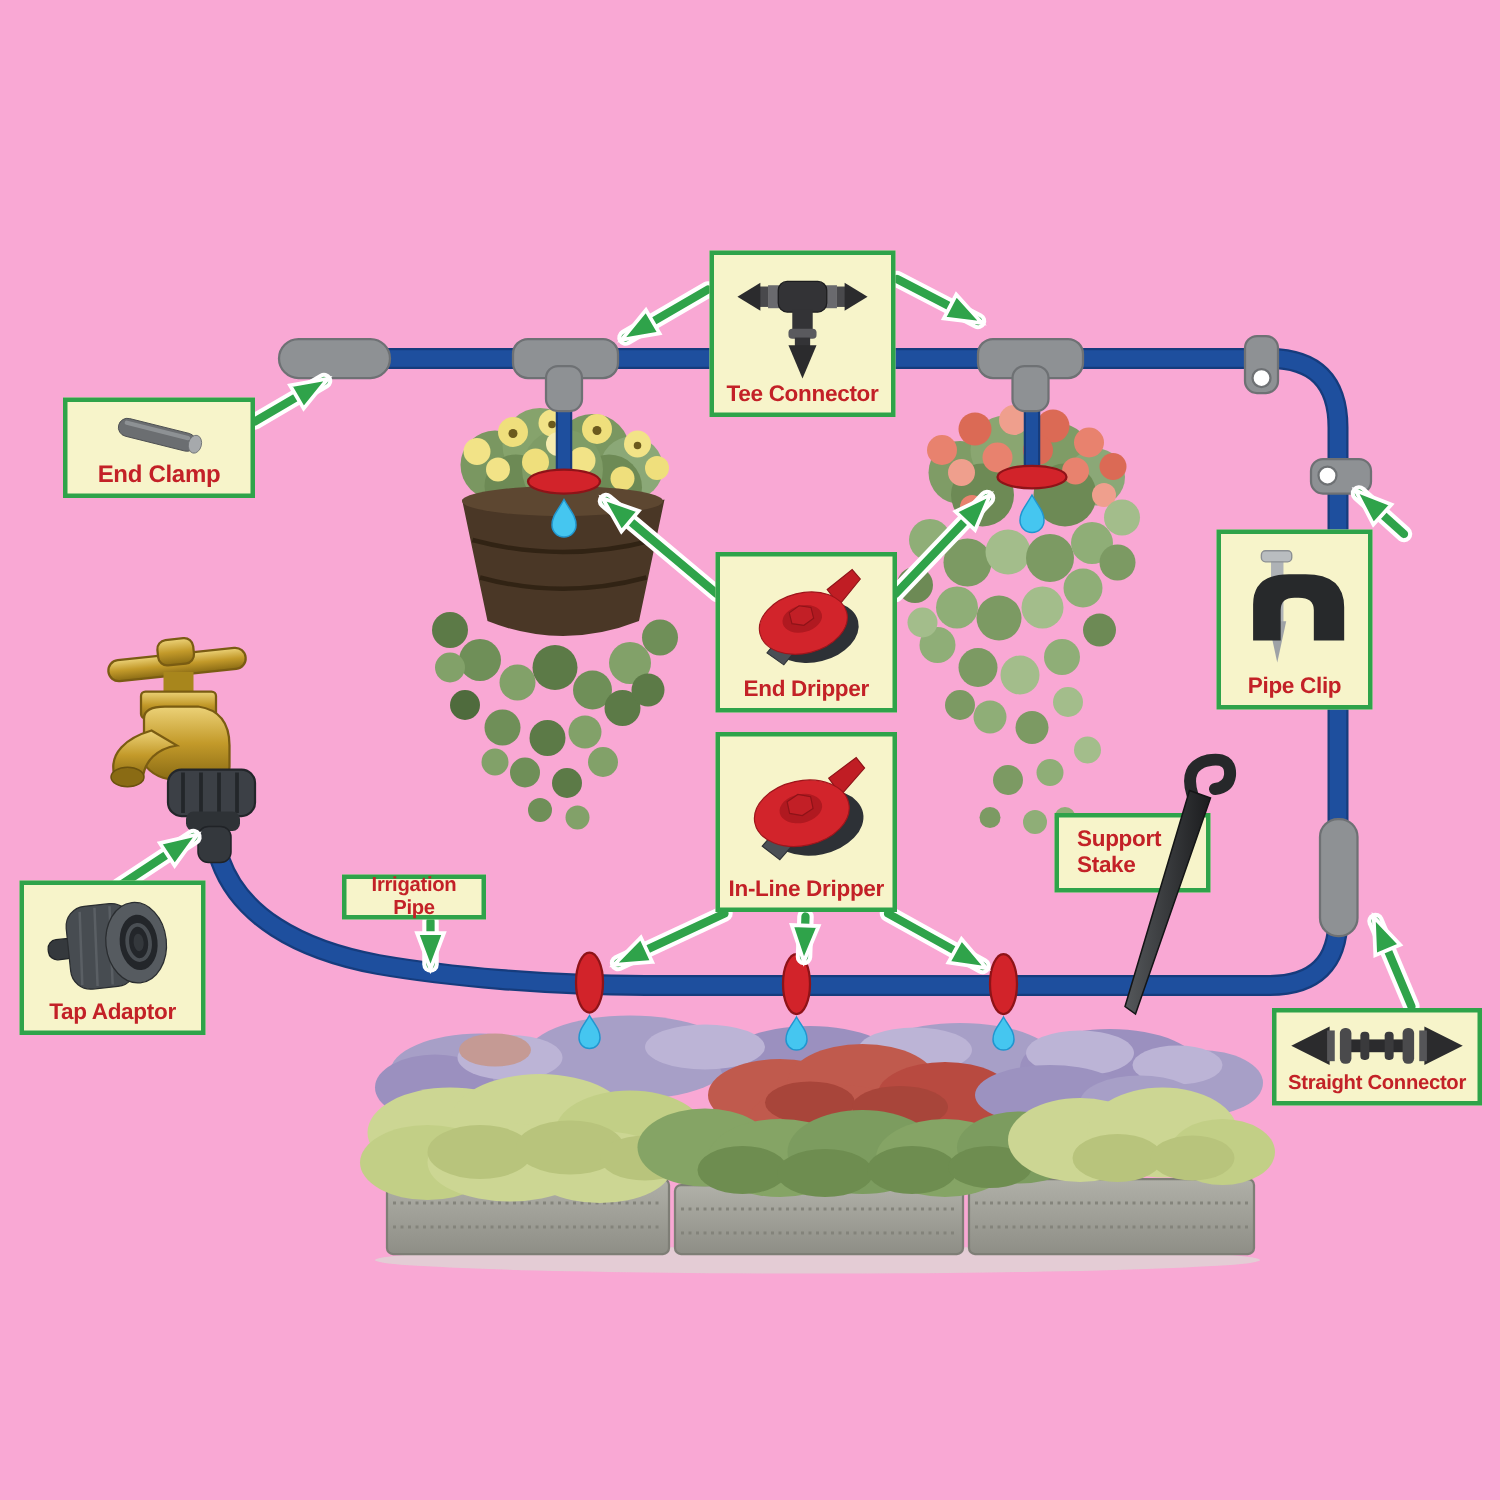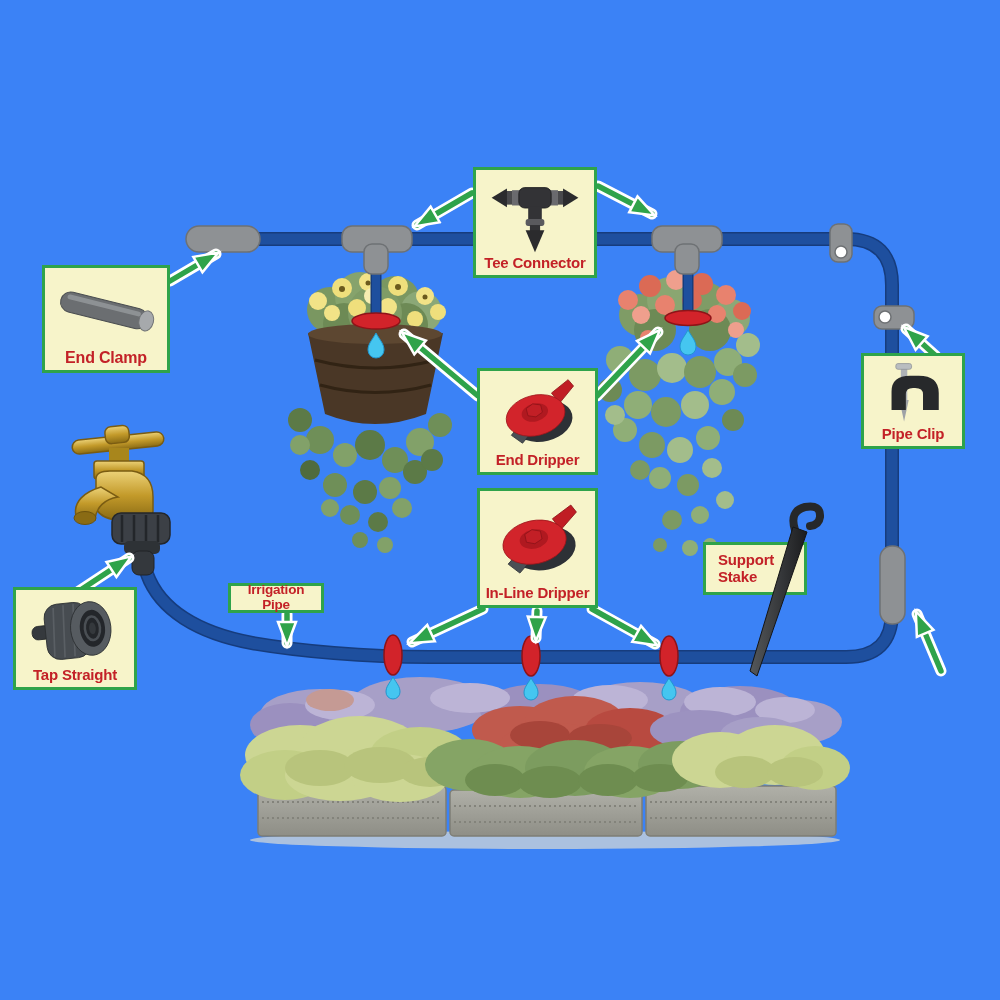--- a/index.html
+++ b/index.html
@@ -1,16 +1,16 @@
 <!DOCTYPE html>
 <html><head>
 <meta charset="utf-8">
 <style>
   html,body{margin:0;padding:0;background:#fff;}
-  .canvas{position:relative;width:1000px;height:1000px;background:#3b82f6;overflow:hidden;
+  .canvas{position:relative;width:1000px;height:1000px;background:#f9a8d4;overflow:hidden;
           font-family:"Liberation Sans",sans-serif;}
   svg.scene{position:absolute;left:0;top:0;z-index:1;}
   svg.overlay{position:absolute;left:0;top:0;z-index:6;pointer-events:none;}
   .label-box{position:absolute;z-index:3;background:#f7f4ca;border:3px solid #2fa34a;
              box-sizing:border-box;display:flex;flex-direction:column;align-items:center;
              justify-content:flex-end;padding:4px 3px;}
   .label-text{font-weight:bold;color:#c32127;text-align:center;line-height:1.08;
               letter-spacing:-0.2px;}
   .box-icon{flex:1 1 auto;width:100%;min-height:0;}
   .text-only{justify-content:center;}
@@ -294,21 +294,21 @@
     <polygon points="106,28 88,17 88,39" fill="#2b2b2d"></polygon>
     <rect x="36" y="16" width="38" height="24" rx="7" fill="#333336" stroke="#1c1c1e"></rect>
     <rect x="47" y="38" width="16" height="17" fill="#333336"></rect>
     <rect x="44" y="53" width="22" height="8" rx="3" fill="#5a5a5e"></rect>
     <rect x="49" y="60" width="12" height="9" fill="#333336"></rect>
     <polygon points="55,92 44,66 66,66" fill="#2b2b2d"></polygon>
   </svg>
   <div class="label-text" style="font-size:15px">Tee Connector</div>
 </div>
 
-<div class="label-box" id="box-endclamp" style="left:42px;top:265px;width:128px;height:108px">
+<div class="label-box" id="box-endclamp" style="left:42px;top:265px;width:128px;height:67px">
   <svg class="box-icon" viewBox="0 0 120 62">
     <g transform="rotate(14 60 31)">
       <rect x="12" y="21" width="92" height="21" rx="10.5" fill="#6b6e71" stroke="#4a4d50"></rect>
       <ellipse cx="103" cy="31.5" rx="7.5" ry="10.5" fill="#a6a9ac" stroke="#6f7275"></ellipse>
       <rect x="18" y="24" width="78" height="5" rx="2.5" fill="#b9bcbf" opacity="0.45"></rect>
     </g>
   </svg>
   <div class="label-text" style="font-size:16px">End Clamp</div>
 </div>
 
@@ -333,21 +333,21 @@
       <polygon points="20,64 36,52 48,66 32,78" fill="#4a4f55" stroke="#2e3237"></polygon>
       <polygon points="86,22 112,10 117,20 93,38" fill="#c01d24" stroke="#8e1318"></polygon>
       <ellipse cx="58" cy="46" rx="40" ry="27" fill="#d2242b" stroke="#9e151b"></ellipse>
       <ellipse cx="58" cy="42" rx="18" ry="12" fill="#b01920"></ellipse>
       <polygon points="48,34 58,30 68,34 68,44 58,48 48,44" fill="#c21f26" stroke="#8e1318"></polygon>
     </g>
   </svg>
   <div class="label-text" style="font-size:15px">End Dripper</div>
 </div>
 
-<div class="label-box" id="box-pipeclip" style="left:861px;top:353px;width:104px;height:96px">
+<div class="label-box" id="box-pipeclip" style="left:811px;top:353px;width:104px;height:120px">
   <svg class="box-icon" viewBox="0 0 100 92">
     <rect x="33" y="12" width="9" height="48" fill="#aeb2b6"></rect>
     <polygon points="37.5,86 31,56 44,56" fill="#9ea2a6"></polygon>
     <path d="M 20 70 V 44 Q 20 22 46 22 H 58 Q 86 22 86 46 V 70 H 64 V 48 Q 64 39 53 39 H 50 Q 40 39 40 48 V 70 Z" fill="#27292b"></path>
     <rect x="26" y="5" width="22" height="8" rx="3" fill="#b9bdc0" stroke="#8b8f93"></rect>
   </svg>
   <div class="label-text" style="font-size:15px">Pipe Clip</div>
 </div>
 
 <div class="label-box text-only" id="box-support" style="left:703px;top:542px;width:104px;height:53px">
@@ -363,23 +363,37 @@
     <g transform="rotate(-6 55 39) scale(0.9) translate(6,4)">
       <rect x="4" y="30" width="22" height="16" rx="7" fill="#35393d" stroke="#202326"></rect>
       <rect x="20" y="6" width="52" height="66" rx="16" fill="#474c51" stroke="#2a2d30"></rect>
       <path d="M 32 10 L 28 68 M 44 8 L 40 70 M 56 8 L 52 70" stroke="#5a5f64" stroke-width="2" fill="none"></path>
       <ellipse cx="74" cy="39" rx="24" ry="32" fill="#565b60" stroke="#2a2d30"></ellipse>
       <ellipse cx="76" cy="39" rx="15" ry="22" fill="#23262a"></ellipse>
       <ellipse cx="76" cy="39" rx="9" ry="14" fill="none" stroke="#4a4f54" stroke-width="3"></ellipse>
       <ellipse cx="76" cy="39" rx="4" ry="7" fill="#34383c"></ellipse>
     </g>
   </svg>
-  <div class="label-text" style="font-size:15px">Tap Straight</div>
-</div>
-
+  <div class="label-text" style="font-size:15px">Tap Adaptor</div>
+</div>
+
+<div class="label-box" id="box-straight" style="left:848px;top:672px;width:140px;height:65px">
+  <svg class="box-icon" viewBox="0 0 150 42">
+    <rect x="52" y="16" width="46" height="10" fill="#2b2b2d"></rect>
+    <rect x="46" y="7" width="9" height="28" rx="4" fill="#4a4a4c"></rect>
+    <rect x="95" y="7" width="9" height="28" rx="4" fill="#4a4a4c"></rect>
+    <rect x="62" y="10" width="7" height="22" rx="3" fill="#3a3a3c"></rect>
+    <rect x="81" y="10" width="7" height="22" rx="3" fill="#3a3a3c"></rect>
+    <polygon points="8,21 38,6 38,36" fill="#2b2b2d"></polygon>
+    <rect x="36" y="9" width="6" height="24" fill="#555558"></rect>
+    <polygon points="142,21 112,6 112,36" fill="#2b2b2d"></polygon>
+    <rect x="108" y="9" width="6" height="24" fill="#555558"></rect>
+  </svg>
+  <div class="label-text" style="font-size:13.5px">Straight Connector</div>
+</div>
 
 <svg class="overlay" width="1000" height="1000" viewBox="0 0 1000 1000">
   <defs>
     <linearGradient id="stakeGrad" x1="0" y1="0" x2="1" y2="0">
       <stop offset="0" stop-color="#55585b"></stop>
           <stop offset="1" stop-color="#1b1c1e"></stop>
     </linearGradient>
   </defs>
   <g>
     <path d="M 795 530 Q 789 511 805 507 Q 821 504 820 517 Q 819 525 810 526" fill="none" stroke="#26282a" stroke-width="8" stroke-linecap="round"></path>

